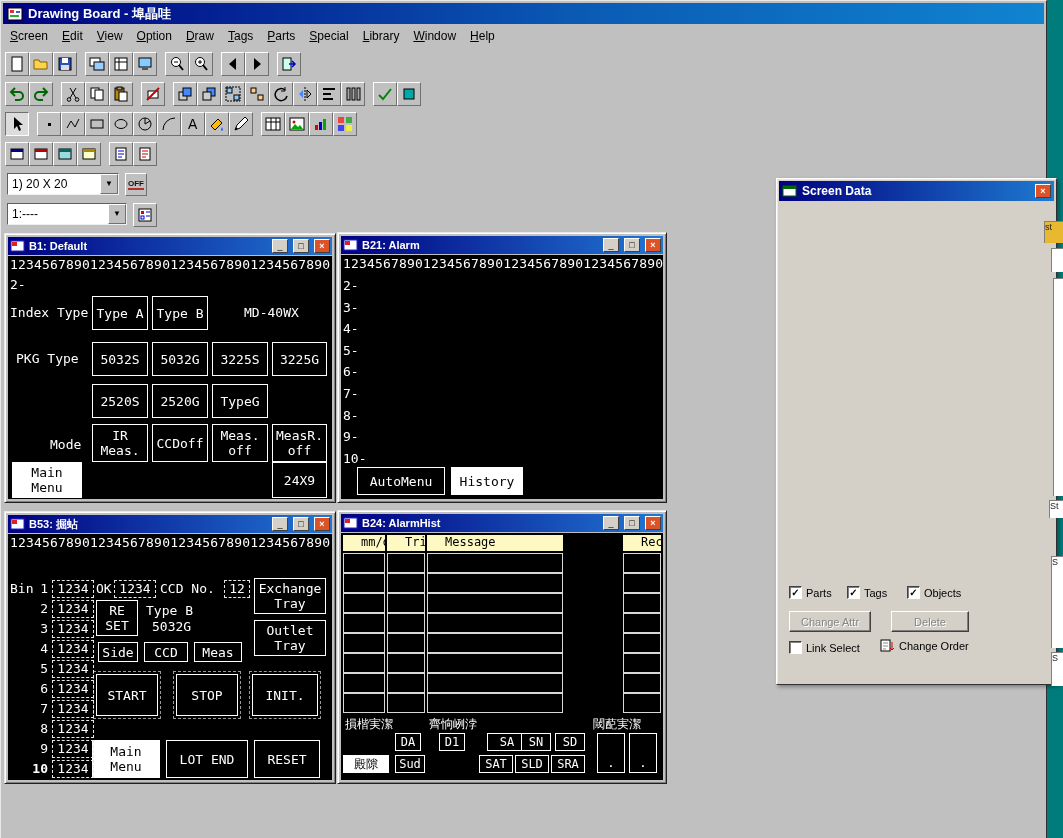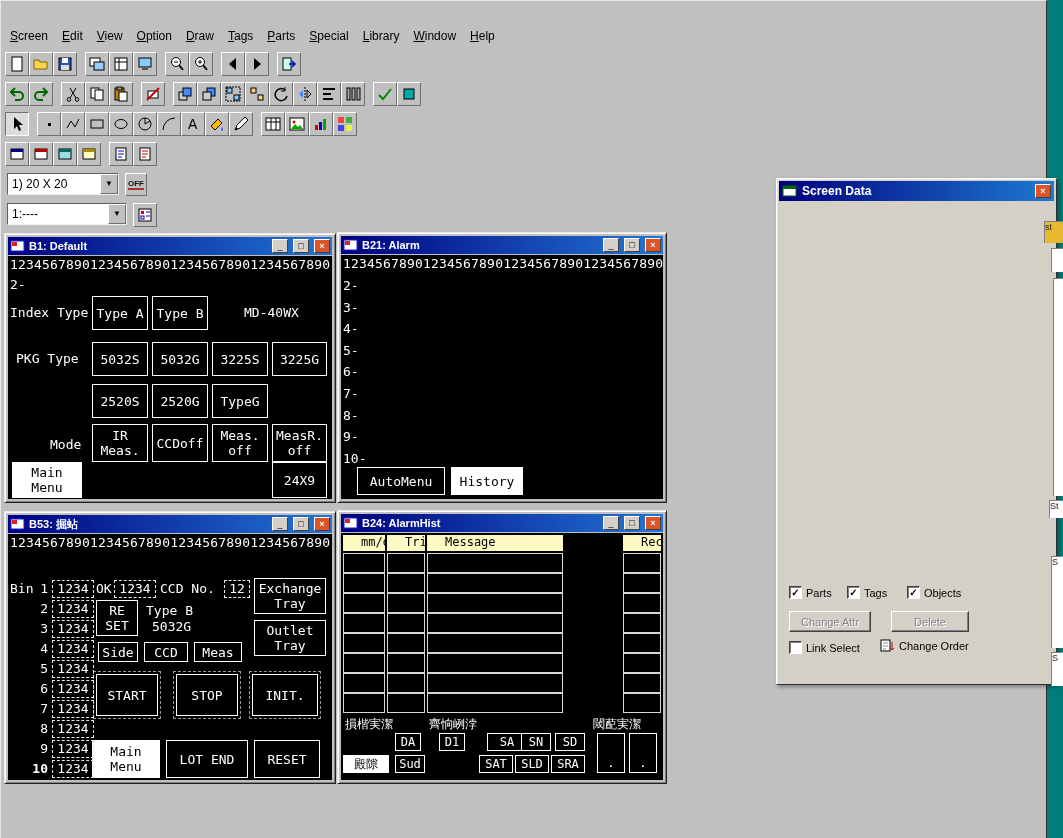--- a/index.html
+++ b/index.html
@@ -86,20 +86,31 @@
   .fragment { position:absolute; font-size:9px; color:#222; overflow:hidden;
               border-left:1px solid #808080; border-top:1px solid #808080; }
 </style>
 </head>
 <body>
 
 <div class="screen" id="screen">
 
   <div class="app">
 
+    <div class="titlebar">
+      <span class="wicon">
+          <svg width="16" height="16" viewBox="0 0 16 16">
+            <rect x="1" y="2" width="14" height="12" fill="#fff" stroke="#000"></rect>
+            <rect x="3" y="4" width="4" height="3" fill="#d33"></rect>
+            <rect x="9" y="5" width="4" height="2" fill="#36c"></rect>
+            <rect x="3" y="9" width="9" height="2" fill="#3a3"></rect>
+          </svg>
+        </span>
+      <span>Drawing Board - 埠晶哇</span>
+    </div>
 
     <div class="menubar" id="menubar">
         <div class="menu-item">Screen</div>
         <div class="menu-item">Edit</div>
         <div class="menu-item">View</div>
         <div class="menu-item">Option</div>
         <div class="menu-item">Draw</div>
         <div class="menu-item">Tags</div>
         <div class="menu-item">Parts</div>
         <div class="menu-item">Special</div>

